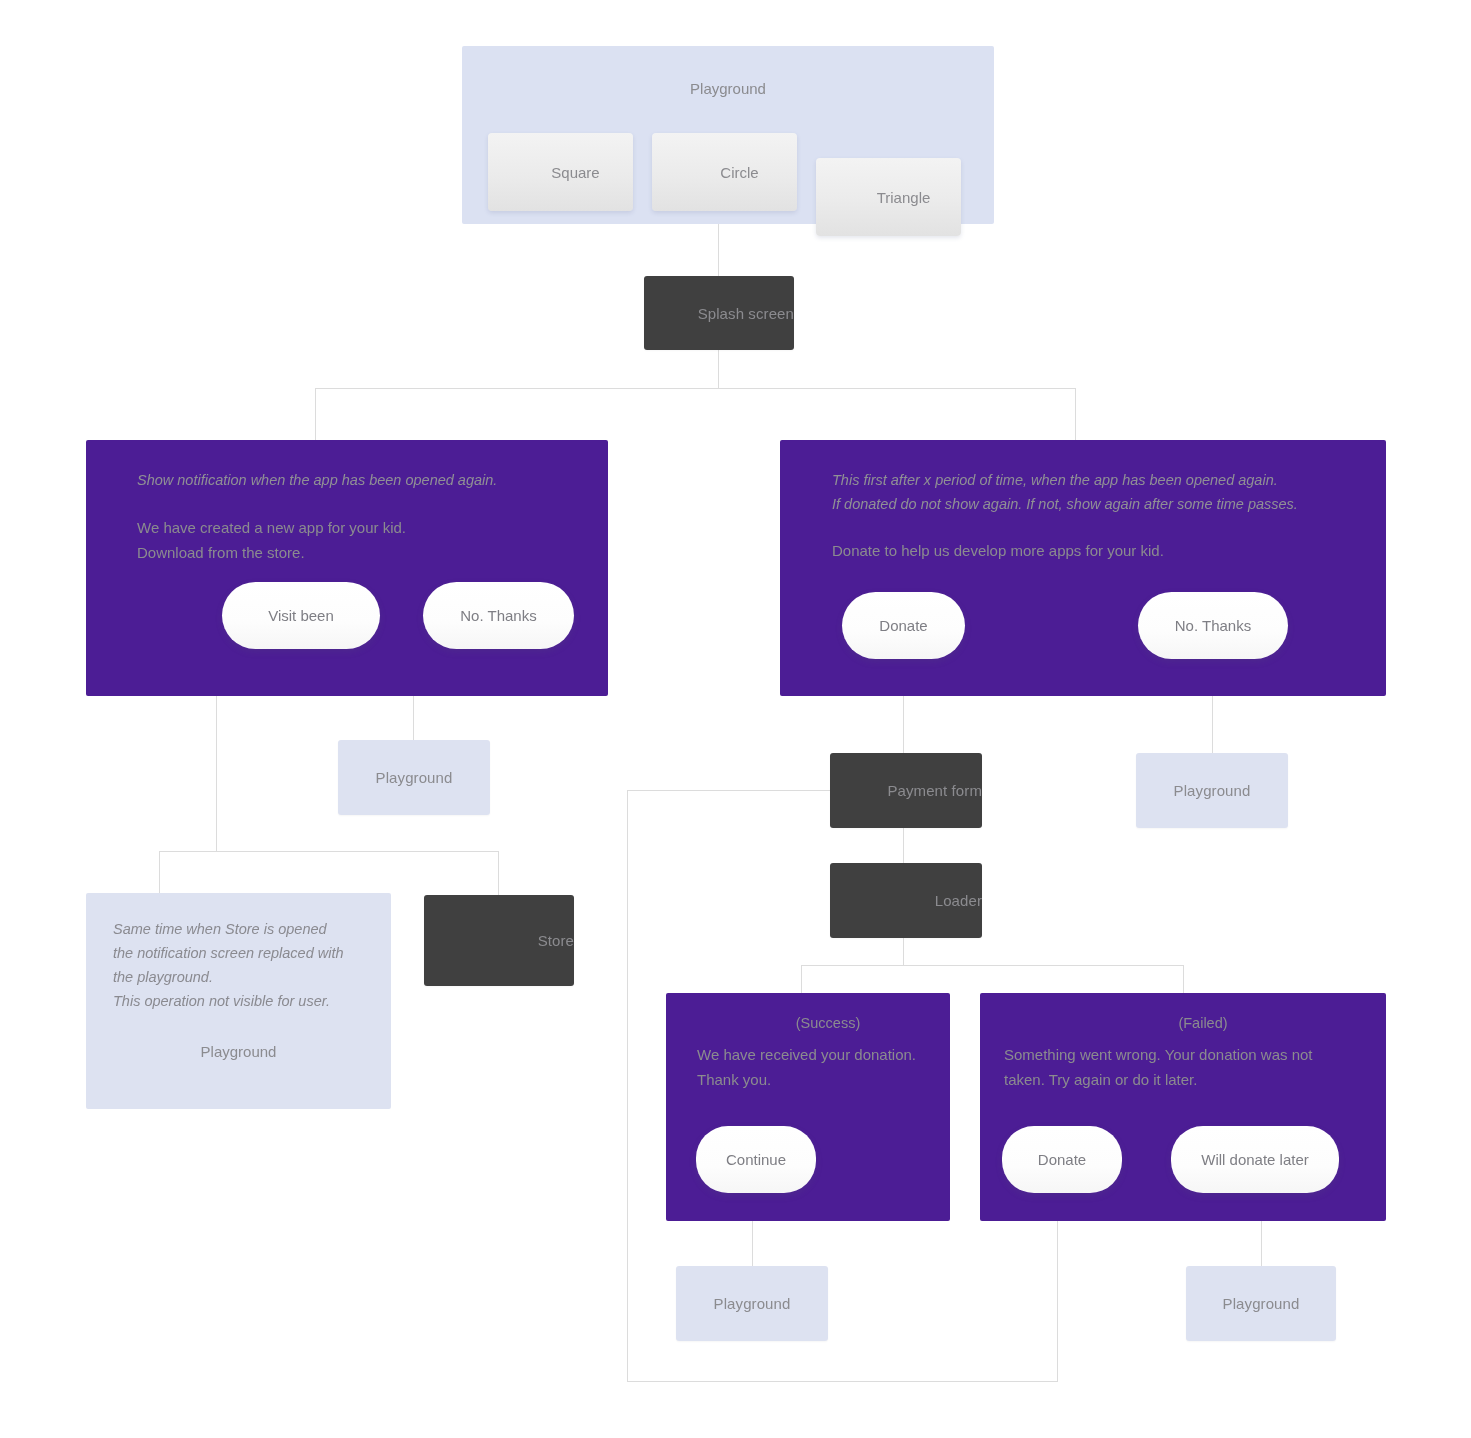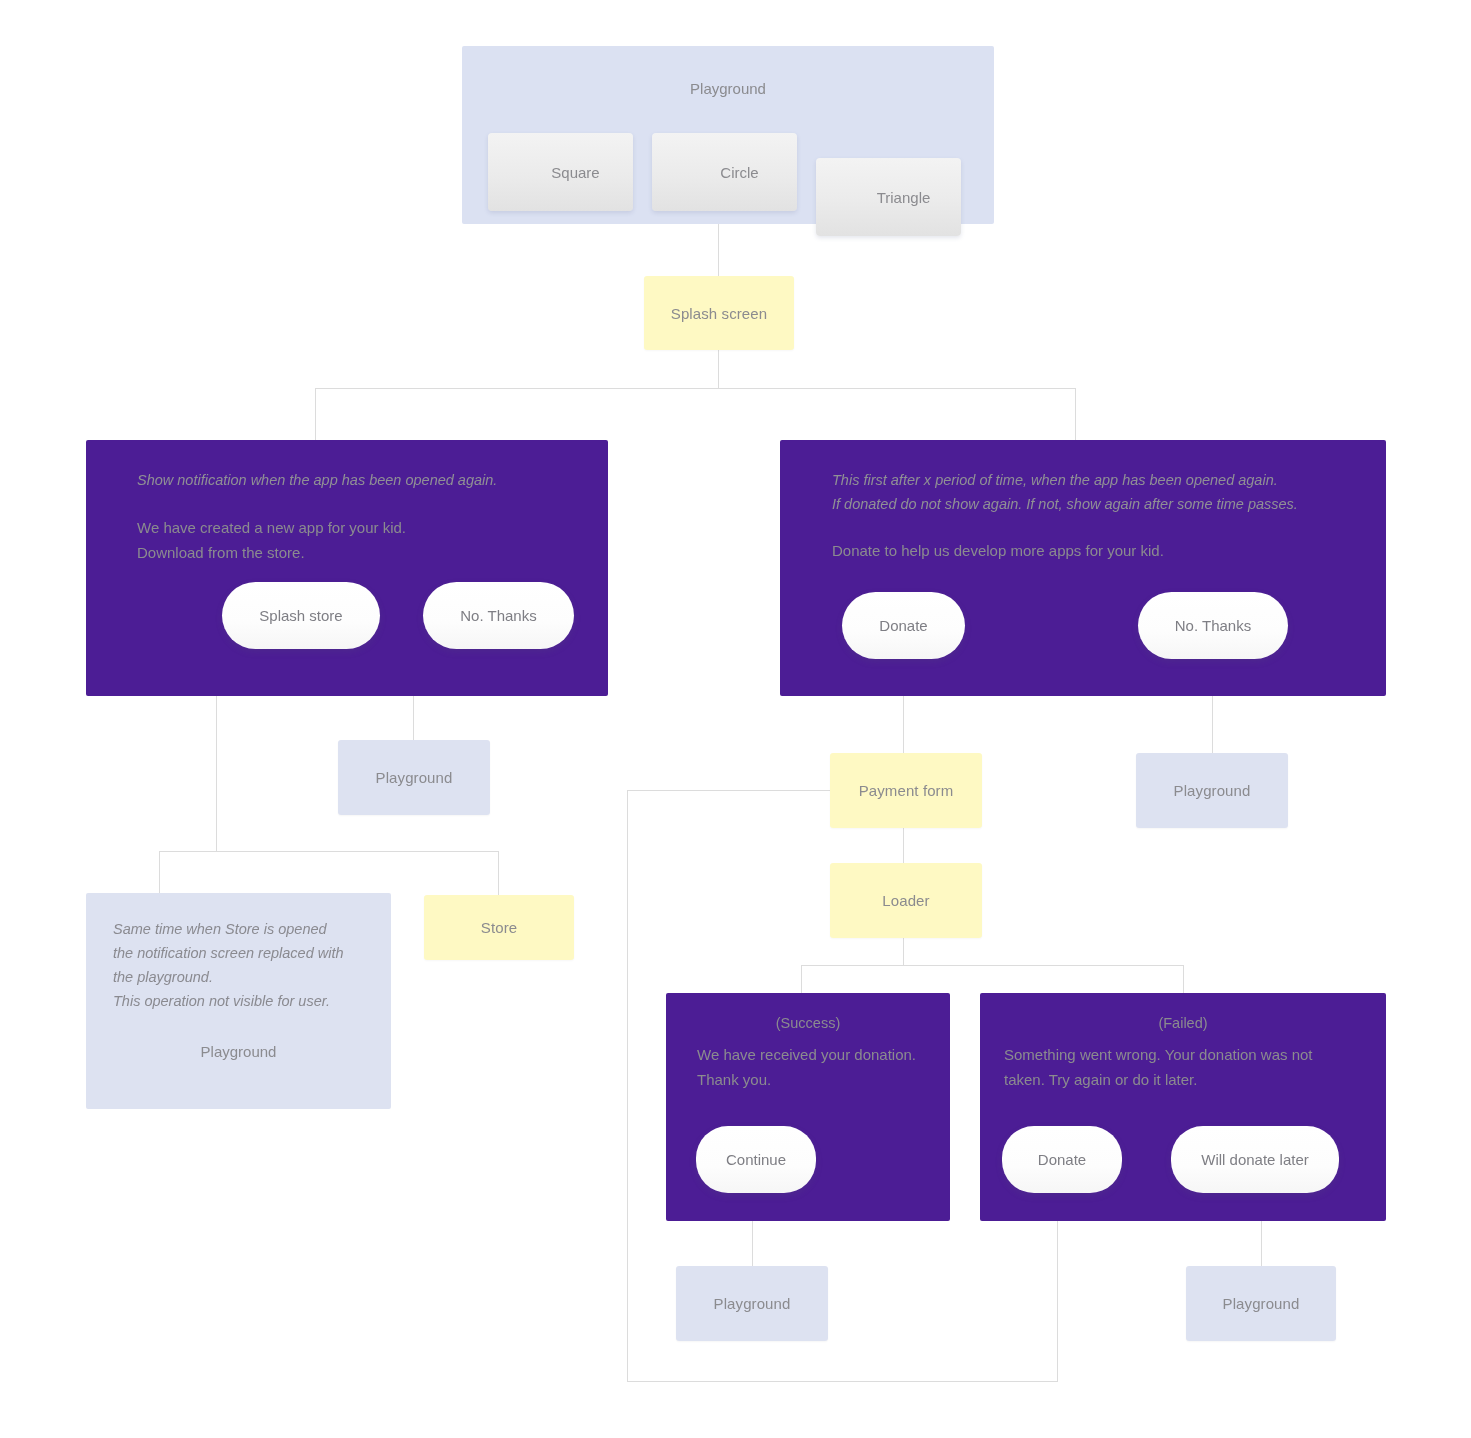--- a/index.html
+++ b/index.html
@@ -38,22 +38,23 @@
     display: flex;
     align-items: center;
     justify-content: center;
     border-radius: 3px;
     color: #8b8b8f;
     font-size: 15px;
     letter-spacing: 0.1px;
     text-align: center;
   }
   .node.gray {
-    background: #fef9c3;
+    background: #404040;
     box-shadow: 0 1px 2px rgba(0,0,0,0.035);
+    justify-content: flex-end;
   }
   .node.blue {
     background: #dde2f1;
     box-shadow: 0 1px 2px rgba(0,0,0,0.04);
   }
 
   
   .pg-root {
     position: absolute;
     background: #dbe1f2;
@@ -106,20 +107,21 @@
     color: #8b8b8f;
     font-size: 15px;
     line-height: 24.5px;
     white-space: pre-line;
   }
   .panel-caption {
     position: absolute;
     color: #8b8b8f;
     font-size: 14.5px;
     text-align: center;
+    padding-left: 20px;
   }
 
   .pill {
     position: absolute;
     box-sizing: border-box;
     display: flex;
     align-items: center;
     justify-content: center;
     background: linear-gradient(180deg, #ffffff 0%, #fdfdfd 60%, #f6f6f6 100%);
     box-shadow: 0 3px 7px rgba(90,95,115,0.16);
@@ -207,21 +209,21 @@
 
   <div class="node gray" style="left:644px; top:276px; width:150px; height:74px;">
     <span>Splash screen</span>
   </div>
 
   <div class="panel" style="left:86px; top:440px; width:522px; height:256px;">
     <div class="panel-note" style="left:51px; top:28px; width:460px;">Show notification when the app has been opened again.</div>
     <div class="panel-body" style="left:51px; top:76px; width:440px;">We have created a new app for your kid.
 Download from the store.</div>
     <div class="pill" style="left:136px; top:142px; width:158px;">
-      <span>Splash store</span>
+      <span>Visit been</span>
     </div>
     <div class="pill" style="left:337px; top:142px; width:151px;">
       <span>No. Thanks</span>
     </div>
   </div>
 
   <div class="panel" style="left:780px; top:440px; width:606px; height:256px;">
     <div class="panel-note" style="left:52px; top:28px; width:545px;">This first after x period of time, when the app has been opened again.
 If donated do not show again. If not, show again after some time passes.</div>
     <div class="panel-body" style="left:52px; top:99px; width:520px;">Donate to help us develop more apps for your kid.</div>
@@ -242,21 +244,21 @@
   </div>
 
   <div class="node blue" style="left:1136px; top:753px; width:152px; height:75px;">
     <span>Playground</span>
   </div>
 
   <div class="node gray" style="left:830px; top:863px; width:152px; height:75px;">
     <span>Loader</span>
   </div>
 
-  <div class="node gray" style="left:424px; top:895px; width:150px; height:65px;">
+  <div class="node gray" style="left:424px; top:895px; width:150px; height:91px;">
     <span>Store</span>
   </div>
 
   <div class="note-block" style="left:86px; top:893px; width:305px; height:216px;">
     <div class="note-block-text" style="left:27px; top:24px; width:265px;">Same time when Store is opened
 the notification screen replaced with
 the playground.
 This operation not visible for user.</div>
     <div class="note-block-label" style="top:150px;">Playground</div>
   </div>

